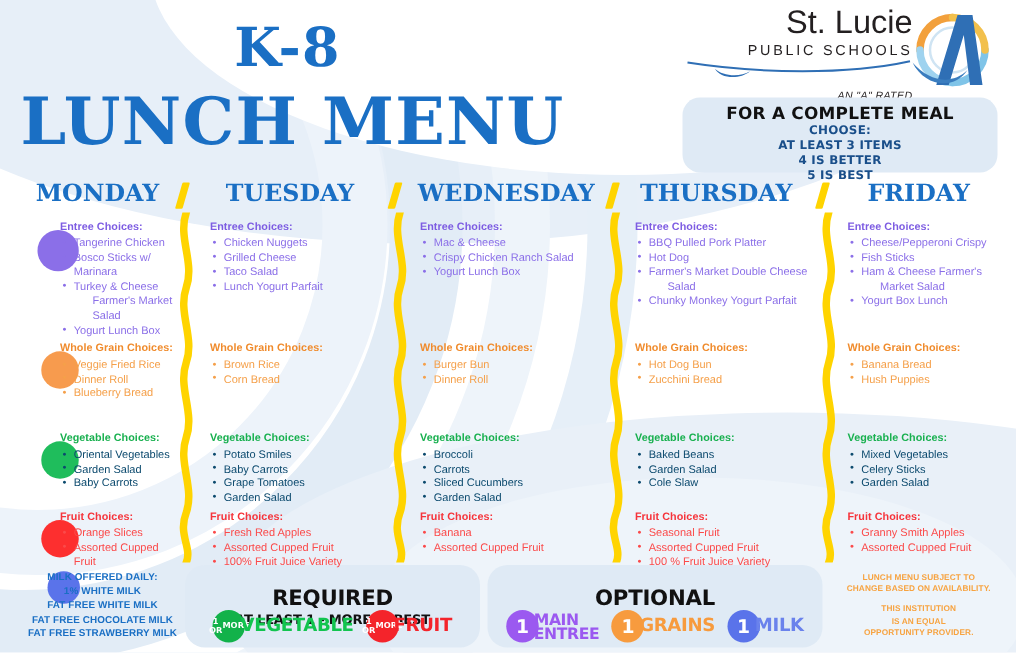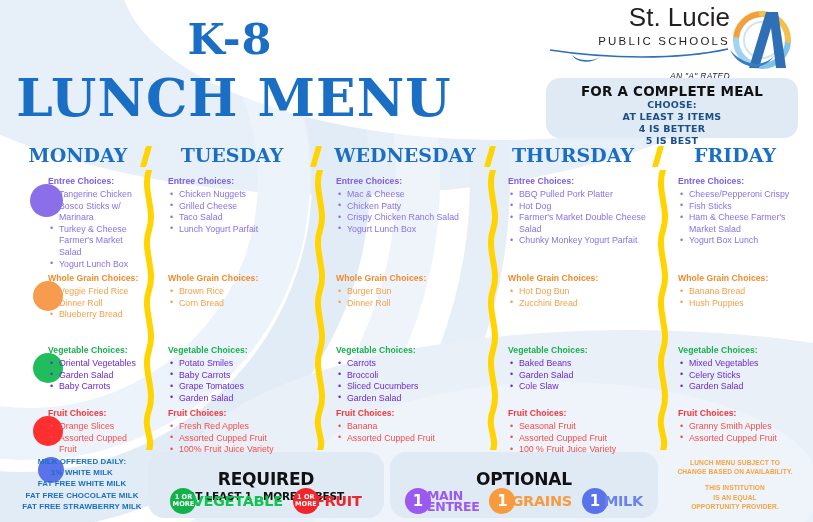--- a/index.html
+++ b/index.html
@@ -106,26 +106,26 @@
     font-family:"Liberation Sans", sans-serif; margin-bottom:3px;
   }
   ul.items { list-style:none; margin:0; padding:0; }
   ul.items li {
     font-size:8.8px; line-height:11.6px; padding-left:11px; position:relative;
     font-family:"Liberation Sans", sans-serif;
   }
   ul.items li::before {
     content:"•"; position:absolute; left:2px; top:-0.5px; font-size:9px;
   }
-  ul.items li.cont { padding-left:11px; }
+  ul.items li.cont { padding-left:26px; }
   ul.items li.cont::before { content:""; }
 
   .c-entree   { color:#8b6fe8; }
   .c-grain    { color:#f5a04a; }
-  .c-veg      { color:#6d28d9; }
+  .c-veg      { color:#0c4a6e; }
   .c-fruit    { color:#fb4a4a; }
   .h-entree   { color:#7d5ce2; }
   .h-grain    { color:#f08b2c; }
   .h-veg      { color:#18b04f; }
   .h-fruit    { color:#f6333a; }
 
   
   .dot { position:absolute; border-radius:50%; z-index:4; }
   .dot-entree { background:#8b6fe8; }
   .dot-grain  { background:#f79b4e; }
@@ -154,21 +154,21 @@
   }
   .panel-sub {
     font-family:"DejaVu Sans", sans-serif; font-weight:bold; font-size:10.5px;
     color:#111111; letter-spacing:-.2px; margin-top:1px;
   }
   .badges { position:absolute; left:0; top:36px; width:100%;
             display:flex; align-items:center; justify-content:center; }
   .badge { display:flex; align-items:center; margin:0 5px; }
   .bcircle {
     width:26px; height:26px; border-radius:50%; color:#ffffff;
-    display:flex; flex-direction:column; align-items:center; justify-content:center;
+    display:flex; flex-direction:row; align-items:center; justify-content:center;
     font-family:"DejaVu Sans", sans-serif; font-weight:bold;
     line-height:7.5px; flex:0 0 auto;
   }
   .bcircle .l1 { font-size:6.6px; }
   .bcircle .l2 { font-size:6.6px; }
   .bcircle .big { font-size:15px; line-height:15px; }
   .blabel {
     font-family:"DejaVu Sans", sans-serif; font-weight:bold; font-size:14.5px;
     margin-left:-4px; letter-spacing:-.3px; line-height:12.5px; text-align:left;
   }
@@ -346,37 +346,36 @@
           <li>Assorted Cupped Fruit</li>
           <li>100% Fruit Juice Variety</li>
         </ul>
       </div>
     </div>
   <div class="col" id="col2" style="left:336px; width:150px;">
       <div class="sect" style="top: 4px;">
         <div class="sect-h h-entree">Entree Choices:</div>
         <ul class="items c-entree">
           <li>Mac &amp; Cheese</li>
-          <li>Chicken Patty</li>
           <li>Crispy Chicken Ranch Salad</li>
           <li>Yogurt Lunch Box</li>
         </ul>
       </div>
       <div class="sect" style="top: 101px;">
         <div class="sect-h h-grain">Whole Grain Choices:</div>
         <ul class="items c-grain">
           <li>Burger Bun</li>
           <li>Dinner Roll</li>
         </ul>
       </div>
       <div class="sect" style="top: 173px;">
         <div class="sect-h h-veg">Vegetable Choices:</div>
         <ul class="items c-veg">
+          <li>Broccoli</li>
           <li>Carrots</li>
-          <li>Broccoli</li>
           <li>Sliced Cucumbers</li>
           <li>Garden Salad</li>
         </ul>
       </div>
       <div class="sect" style="top: 236px;">
         <div class="sect-h h-fruit">Fruit Choices:</div>
         <ul class="items c-fruit">
           <li>Banana</li>
           <li>Assorted Cupped Fruit</li>
         </ul>

